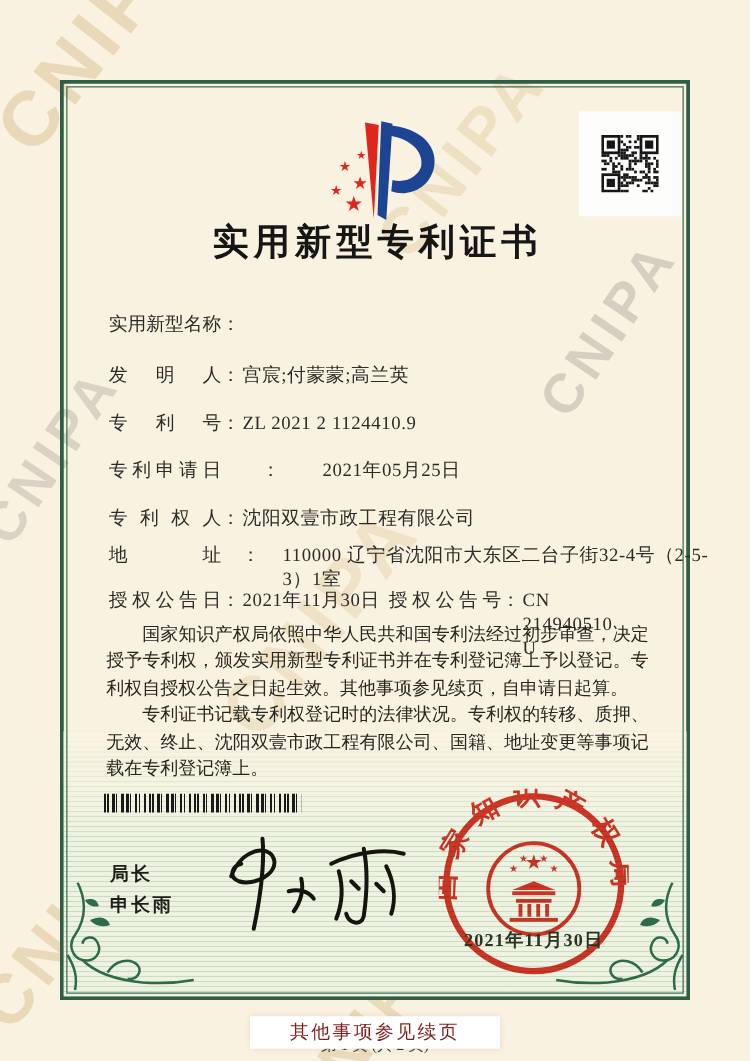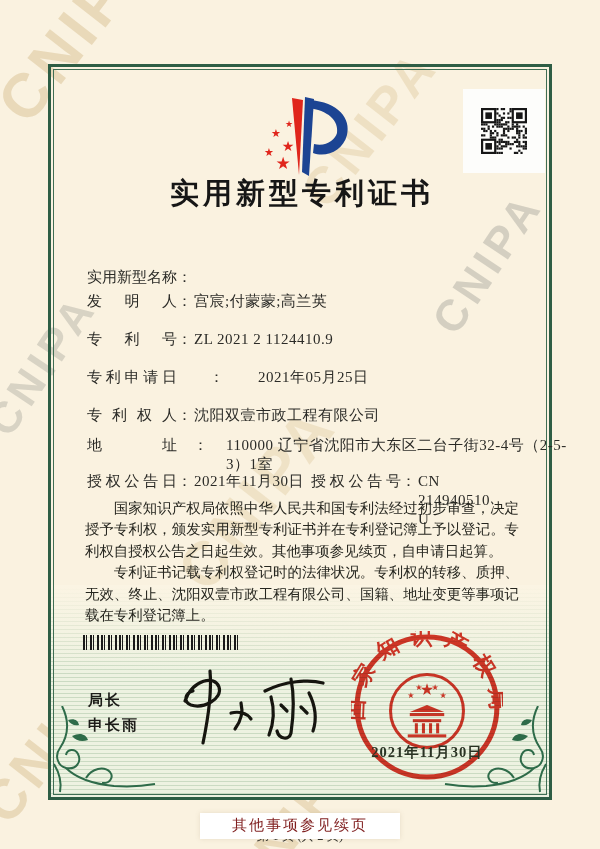--- a/index.html
+++ b/index.html
@@ -48,21 +48,21 @@
 
   .title{
     position:absolute;left:0;right:0;top:107px;text-align:center;z-index:3;
     font-size:29px;font-weight:bold;letter-spacing:4px;text-indent:4px;color:#161616;
   }
 
   .frow{position:absolute;left:36px;display:flex;font-size:15px;color:#2b2b27;z-index:3;line-height:19px;}
   .flabel{width:90px;text-align:justify;text-align-last:justify;flex:none;}
   .fcolon{width:17px;flex:none;}
   .fvalue{letter-spacing:0.5px;}
-  .r1{top:201px;} .r2{top:225px;} .r3{top:263px;} .r4{top:301px;gap:32px;} .r5{top:339px;}
+  .r1{top:184px;} .r2{top:225px;} .r3{top:263px;} .r4{top:301px;gap:32px;} .r5{top:339px;}
   .r6{top:369px;gap:16px;} .r6 .fvalue{width:348px;}
   .r7{top:405px;} .grp2{position:absolute;left:224px;top:0;display:flex;}
 
   .body-text{
     position:absolute;left:34px;right:30px;top:431px;z-index:3;
     font-size:14.4px;line-height:21.4px;color:#26261f;text-align:justify;
   }
   .body-text p{margin:0;text-indent:2em;}
 
   .barcode{

